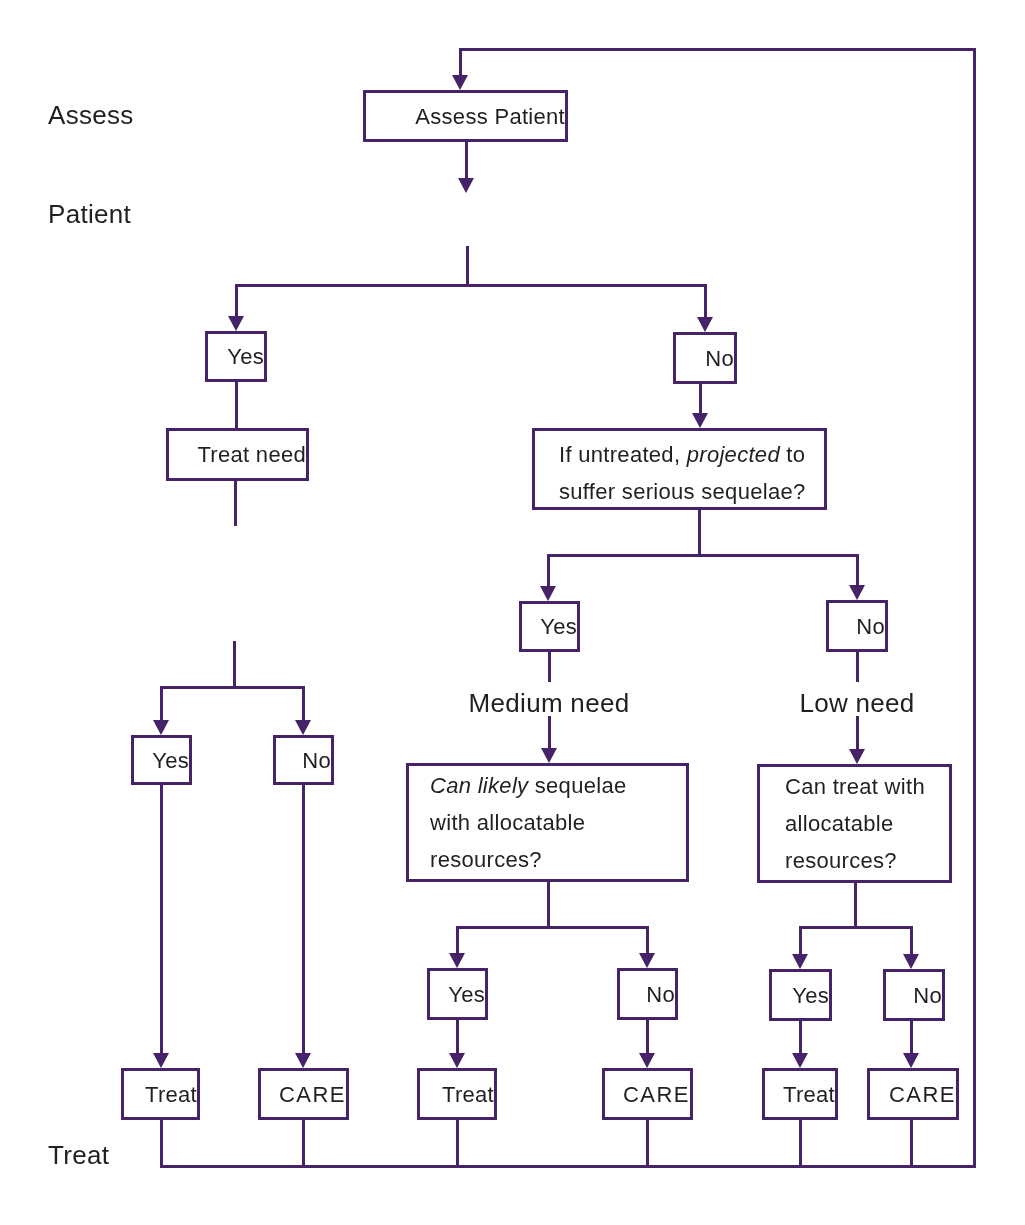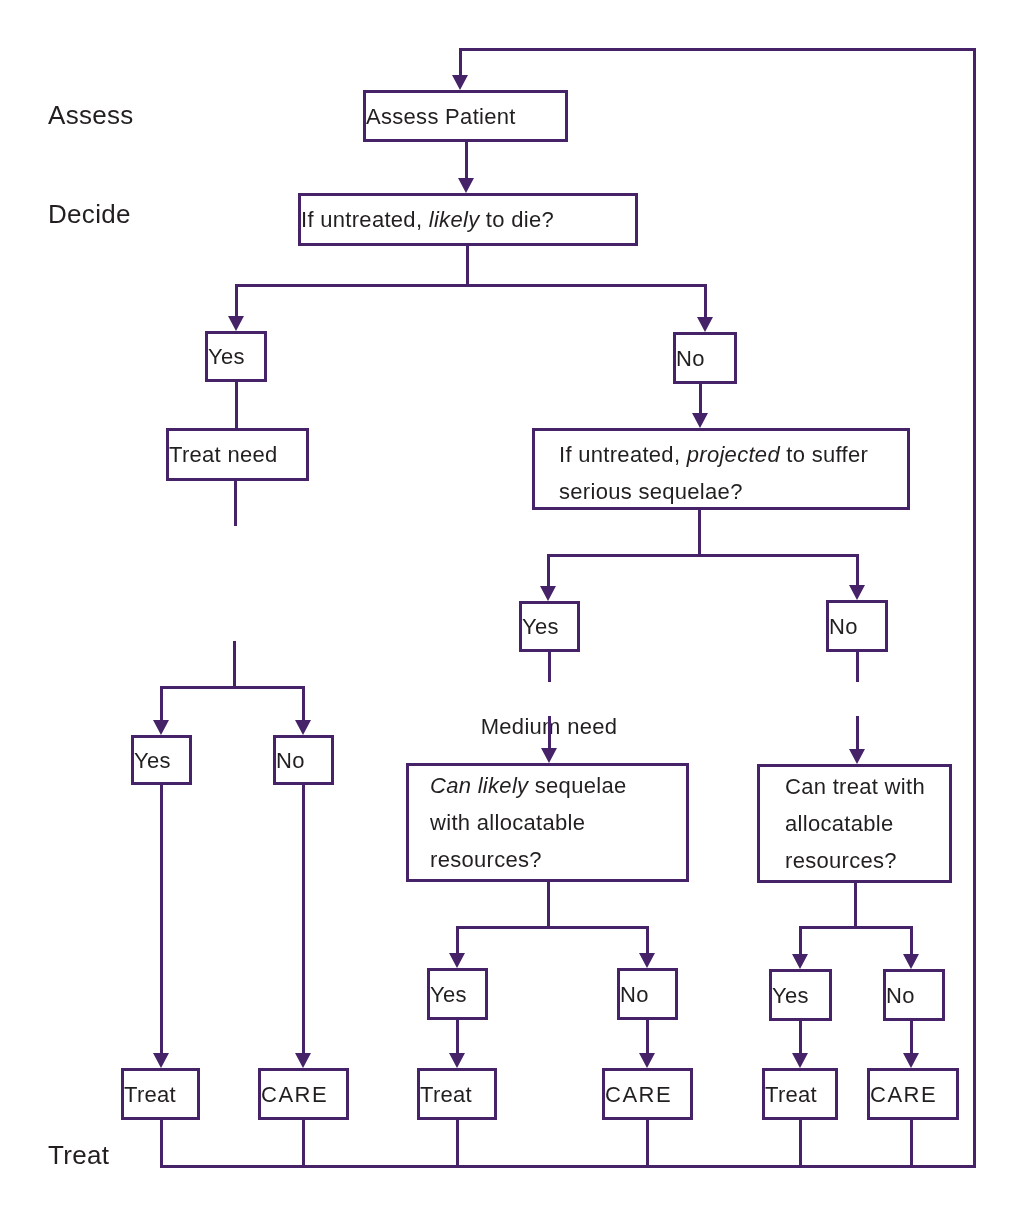--- a/index.html
+++ b/index.html
@@ -7,72 +7,69 @@
   #canvas {
     position:relative; width:1025px; height:1225px;
     font-family:"Liberation Sans", sans-serif;
     color:var(--text); background:var(--bg);
     overflow:hidden;
     text-decoration:underline;
   }
   .box {
     position:absolute; box-sizing:border-box;
     border:3px solid var(--line); background:var(--bg);
-    display:flex; align-items:center; justify-content:flex-start;
+    display:flex; align-items:center; justify-content:flex-end;
     font-size:22px; letter-spacing:0.3px; text-align:center;
     line-height:27px;
   }
   .qbox {
     justify-content:flex-start; text-align:left;
     line-height:37px;
   }
   .qbox .inner { width:100%; }
   .stage {
     position:absolute; font-size:26px; letter-spacing:0.3px;
     white-space:nowrap;
   }
   .freelabel {
-    position:absolute; font-size:22px; letter-spacing:0.3px;
-    text-align:center; white-space:nowrap;margin-top:26px;
+    position:absolute; font-size:26px; letter-spacing:0.3px;
+    text-align:center; white-space:nowrap;
   }
   .vline { position:absolute; width:3px; background:var(--line); }
   .hline { position:absolute; height:3px; background:var(--line); }
   .arr {
     position:absolute; width:0; height:0;
     border-left:8px solid transparent;
     border-right:8px solid transparent;
     border-top:15px solid var(--line);
   }
   i { font-style:italic; }
 </style>
 </head>
 <body>
 
 <div id="canvas">
 
   <div class="stage" style="left:48px; top:100px;">Assess</div>
-  <div class="stage" style="left:48px; top:199px;">Decide</div>
+  <div class="stage" style="left:48px; top:199px;">Patient</div>
   <div class="stage" style="left:48px; top:1140px;">Treat</div>
 
   <div class="hline" style="left:460px; top:48px; width:516px;"></div>
   <div class="vline" style="left:973px; top:48px; height:1120px;"></div>
   <div class="hline" style="left:160px; top:1165px; width:816px;"></div>
   <div class="vline" style="left:459px; top:48px; height:28px;"></div>
   <div class="arr" style="left:452px; top:75px;"></div>
 
   <div class="box" style="left:363px; top:90px; width:205px; height:52px;">
     <span>Assess Patient</span>
   </div>
 
   <div class="vline" style="left:465px; top:142px; height:38px;"></div>
   <div class="arr" style="left:458px; top:178px;"></div>
 
-  <div class="box" style="left:298px; top:193px; width:340px; height:53px;">
-    <span><span>If untreated, </span><i>likely</i><span> to die?</span></span>
-  </div>
 
   <div class="vline" style="left:466px; top:246px; height:40px;"></div>
   <div class="hline" style="left:235px; top:284px; width:471px;"></div>
   <div class="vline" style="left:235px; top:284px; height:33px;"></div>
   <div class="arr" style="left:228px; top:316px;"></div>
   <div class="vline" style="left:704px; top:284px; height:34px;"></div>
   <div class="arr" style="left:697px; top:317px;"></div>
 
   <div class="box" style="left:205px; top:331px; width:62px; height:51px;">
     <span>Yes</span>
@@ -102,21 +99,21 @@
     <span>No</span>
   </div>
 
   <div class="vline" style="left:160px; top:785px; height:268px;"></div>
   <div class="arr" style="left:153px; top:1053px;"></div>
   <div class="vline" style="left:302px; top:785px; height:268px;"></div>
   <div class="arr" style="left:295px; top:1053px;"></div>
 
   <div class="vline" style="left:699px; top:384px; height:30px;"></div>
   <div class="arr" style="left:692px; top:413px;"></div>
-  <div class="box qbox" style="left:532px; top:428px; width:378px; height:82px; padding:8px 12px 0 24px;">
+  <div class="box qbox" style="left:532px; top:428px; width:295px; height:82px; padding:8px 12px 0 24px;">
     <span class="inner"><span>If untreated, </span><i>projected</i><span> to suffer serious sequelae?</span></span>
   </div>
 
   <div class="vline" style="left:698px; top:510px; height:46px;"></div>
   <div class="hline" style="left:547px; top:554px; width:311px;"></div>
   <div class="vline" style="left:547px; top:554px; height:32px;"></div>
   <div class="arr" style="left:540px; top:586px;"></div>
   <div class="vline" style="left:856px; top:554px; height:31px;"></div>
   <div class="arr" style="left:849px; top:585px;"></div>
 
@@ -148,20 +145,21 @@
   </div>
   <div class="box" style="left:617px; top:968px; width:61px; height:52px;">
     <span>No</span>
   </div>
   <div class="vline" style="left:456px; top:1020px; height:33px;"></div>
   <div class="arr" style="left:449px; top:1053px;"></div>
   <div class="vline" style="left:646px; top:1020px; height:33px;"></div>
   <div class="arr" style="left:639px; top:1053px;"></div>
 
   <div class="vline" style="left:856px; top:652px; height:30px;"></div>
+  <div class="freelabel" style="left:757px; top:688px; width:200px;">Low need</div>
   <div class="vline" style="left:856px; top:716px; height:33px;"></div>
   <div class="arr" style="left:849px; top:749px;"></div>
 
   <div class="box qbox" style="left:757px; top:764px; width:195px; height:119px; padding:0 8px 0 25px;">
     <span class="inner">Can treat with allocatable resources?</span>
   </div>
 
   <div class="vline" style="left:854px; top:883px; height:45px;"></div>
   <div class="hline" style="left:799px; top:926px; width:114px;"></div>
   <div class="vline" style="left:799px; top:926px; height:29px;"></div>

